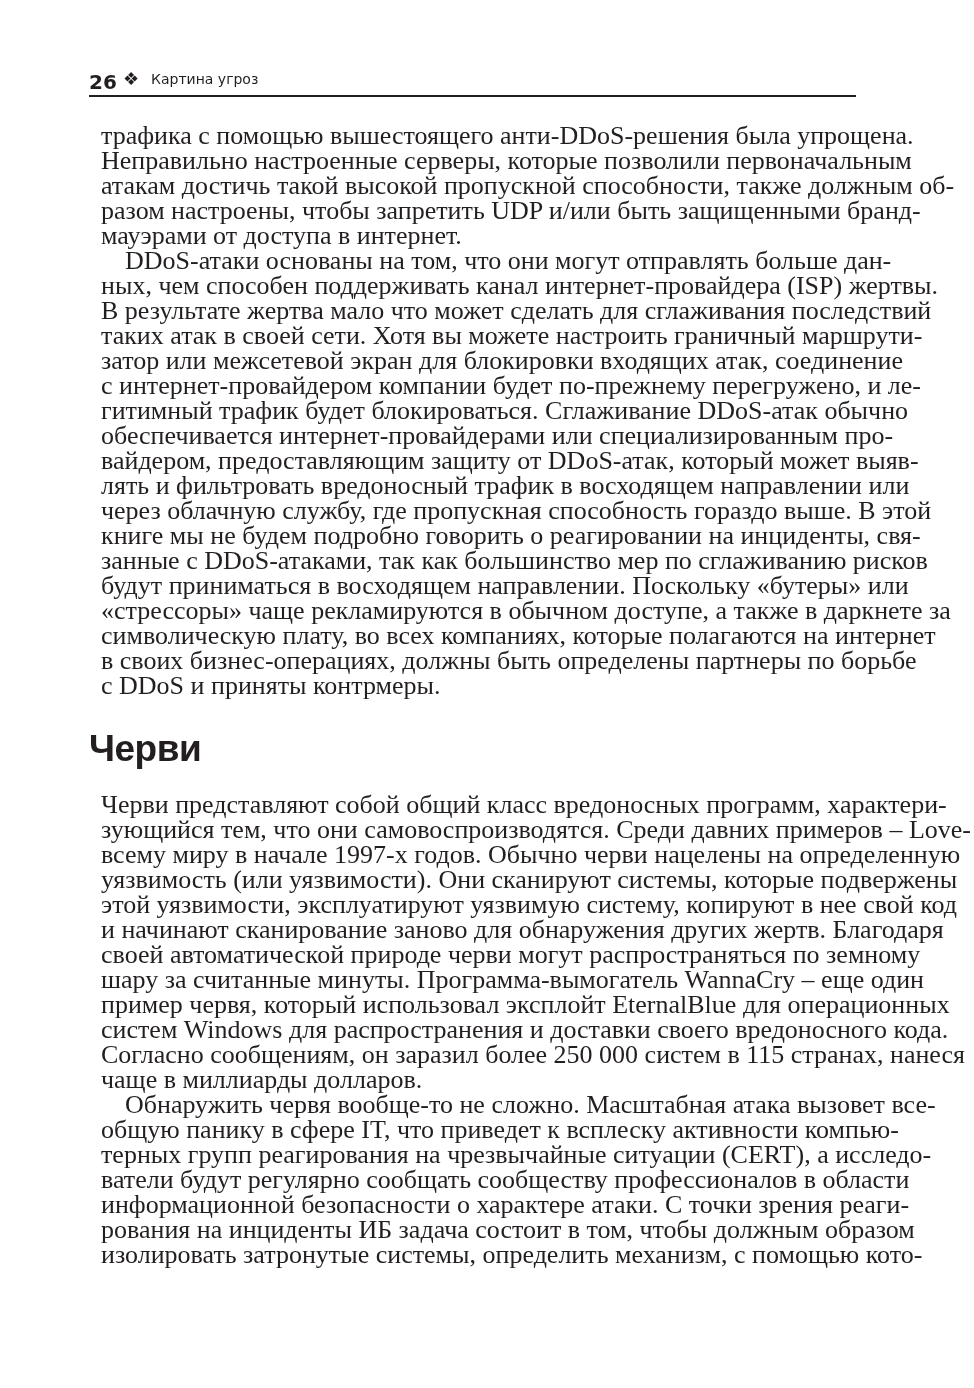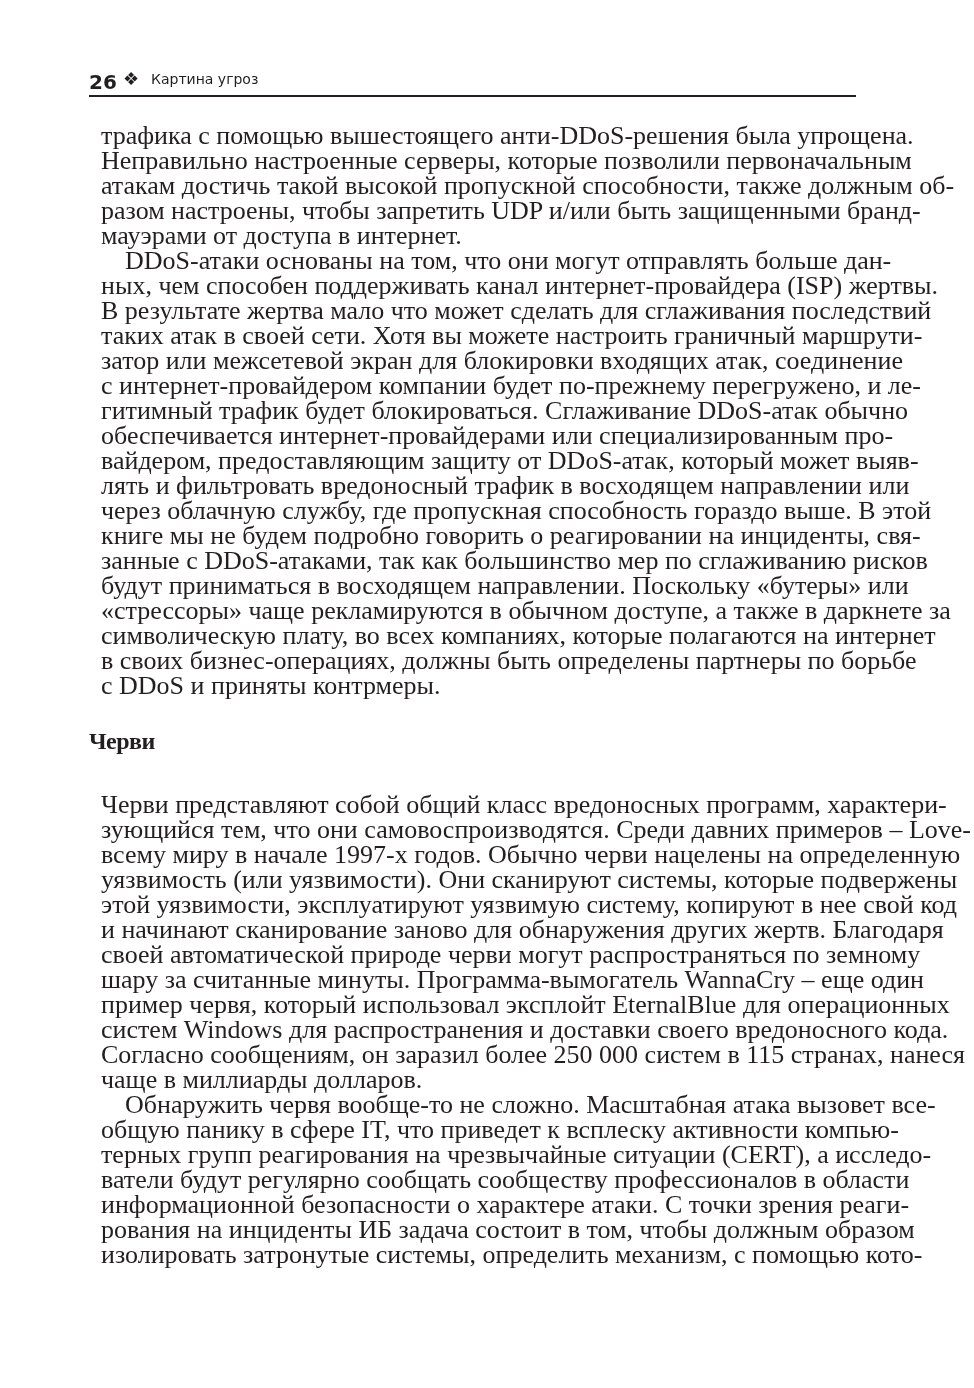--- a/index.html
+++ b/index.html
@@ -10,21 +10,21 @@
   .header .pno { position: absolute; left: 0; top: 2px; font-weight: bold; font-size: 20px; }
   .header .orn { position: absolute; left: 34px; top: 0px; font-size: 18px; }
   .header .ttl { position: absolute; left: 62px; top: 3px; font-size: 14px; }
   .rule { position: absolute; left: 0; top: 95px; width: 767px; height: 2px; background: #231f20; }
   .body-text { position: absolute; left: 0; width: 767px;
                font-family: "Liberation Serif", serif; font-size: 26px; line-height: 25px; margin-left: 12px; }
   .ln { display: block; height: 25px; white-space: nowrap; text-align: justify; text-align-last: justify; }
   .ln.last { text-align-last: left; }
   .ln.ind { text-indent: 24px; }
   .h2 { position: absolute; left: 0; top: 728px;
-        font-family: Liberation Serif, serif; font-weight: bold; font-size: 24px; letter-spacing: -0.5px; }
+        font-family: Liberation Sans, sans-serif; font-weight: bold; font-size: 37px; letter-spacing: -0.5px; }
 </style>
 </head>
 <body>
 
 <div class="page">
   <div class="header">
     <span class="pno">26</span>
     <span class="orn">❖</span>
     <span class="ttl">Картина угроз</span>
   </div>

